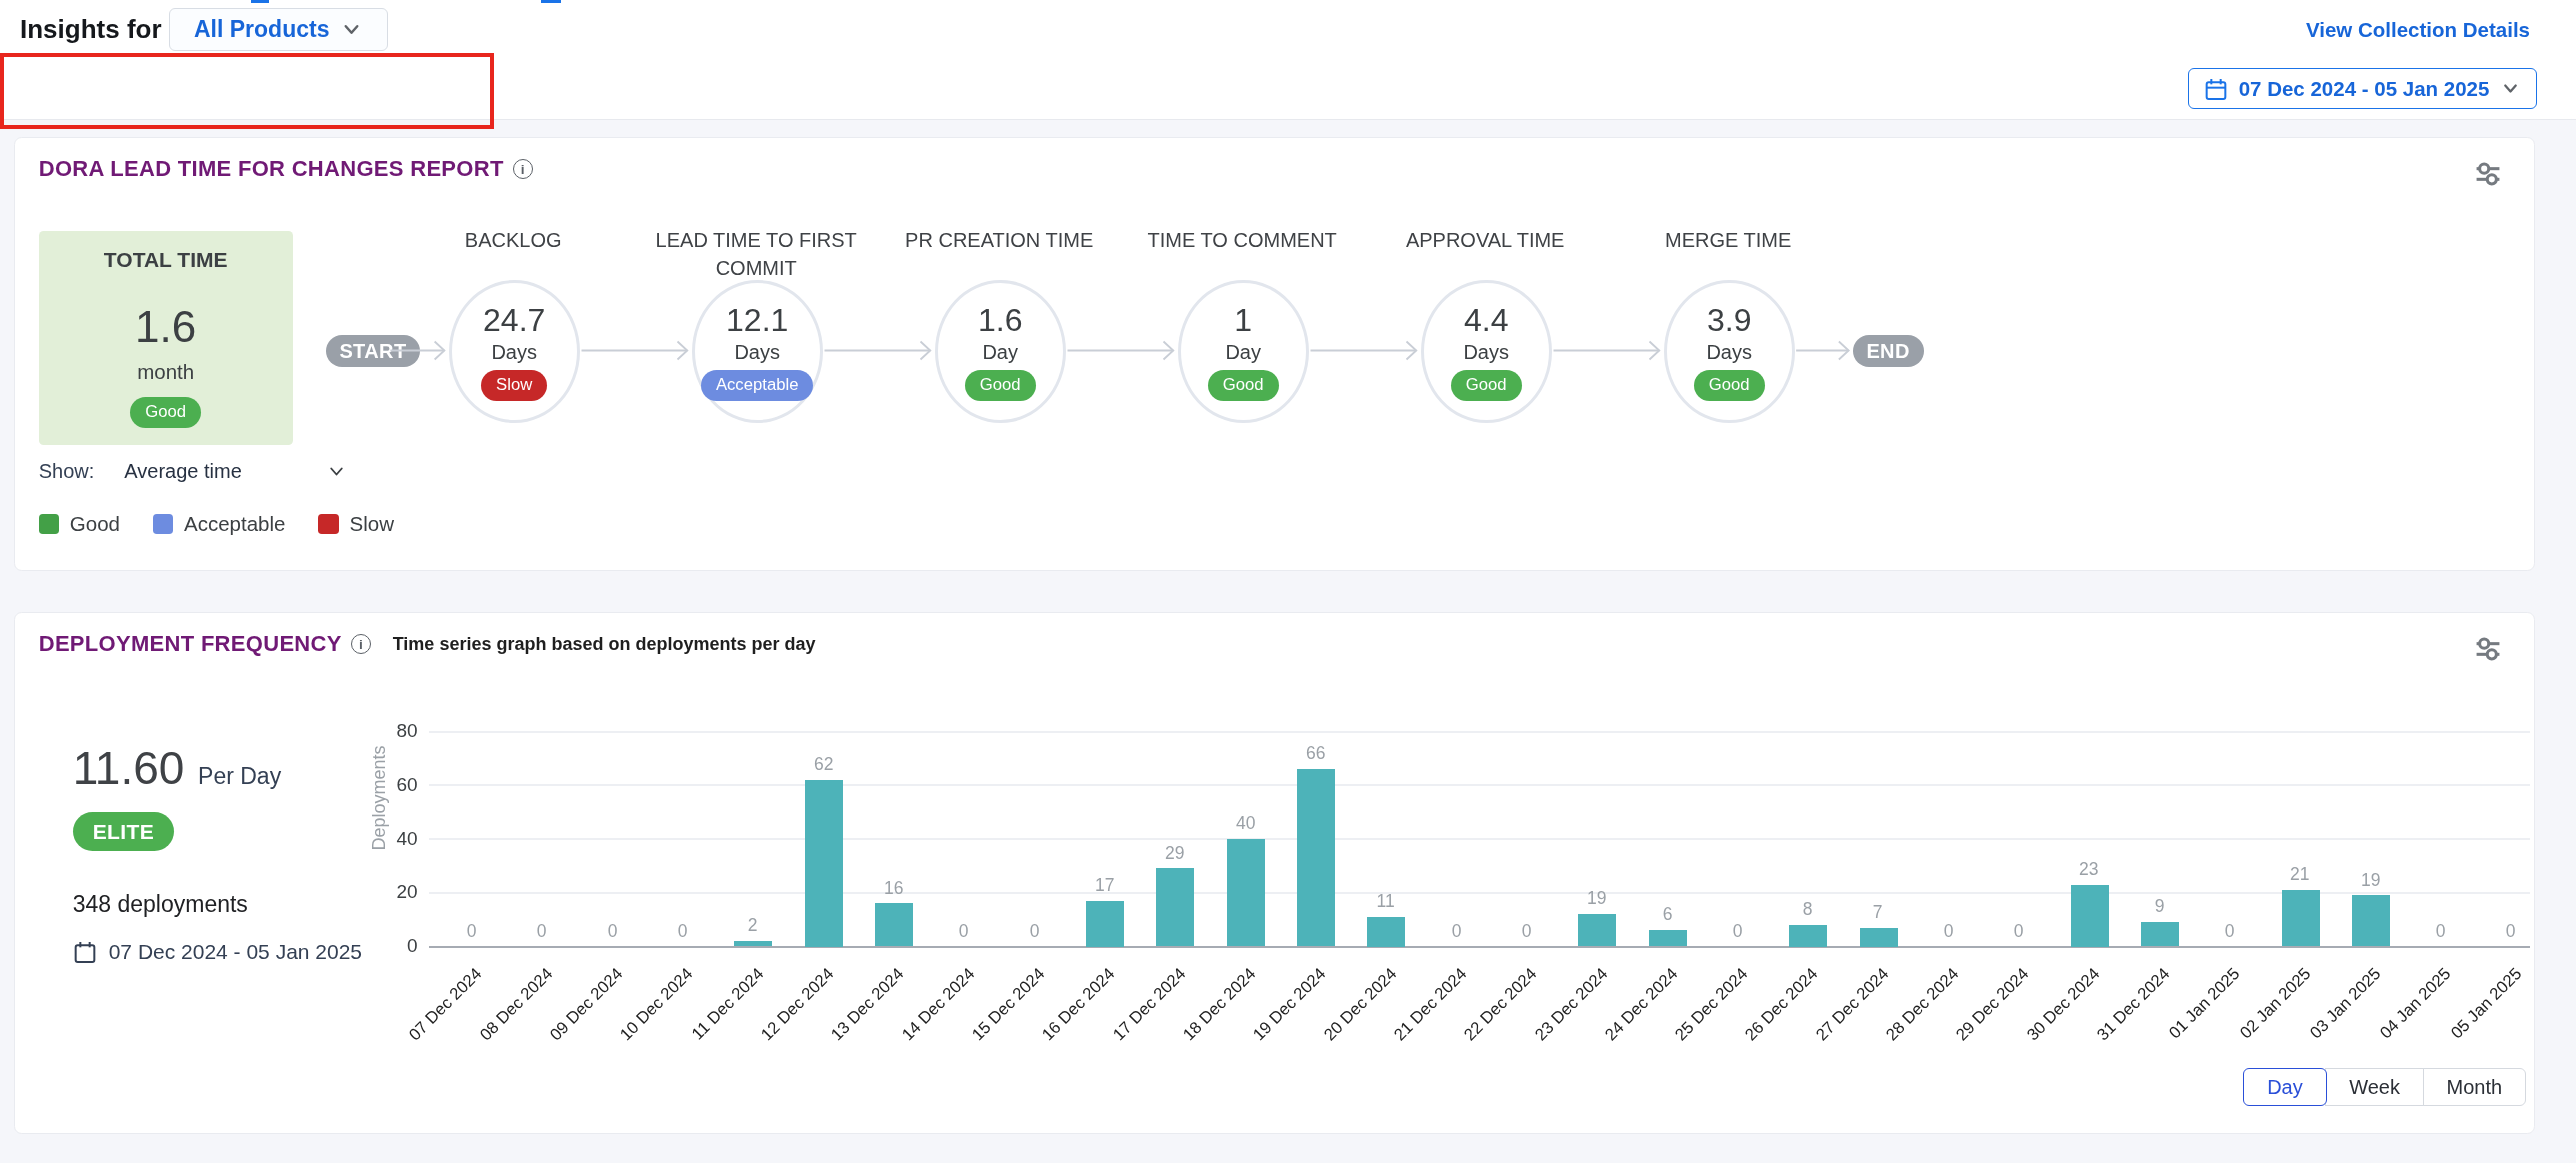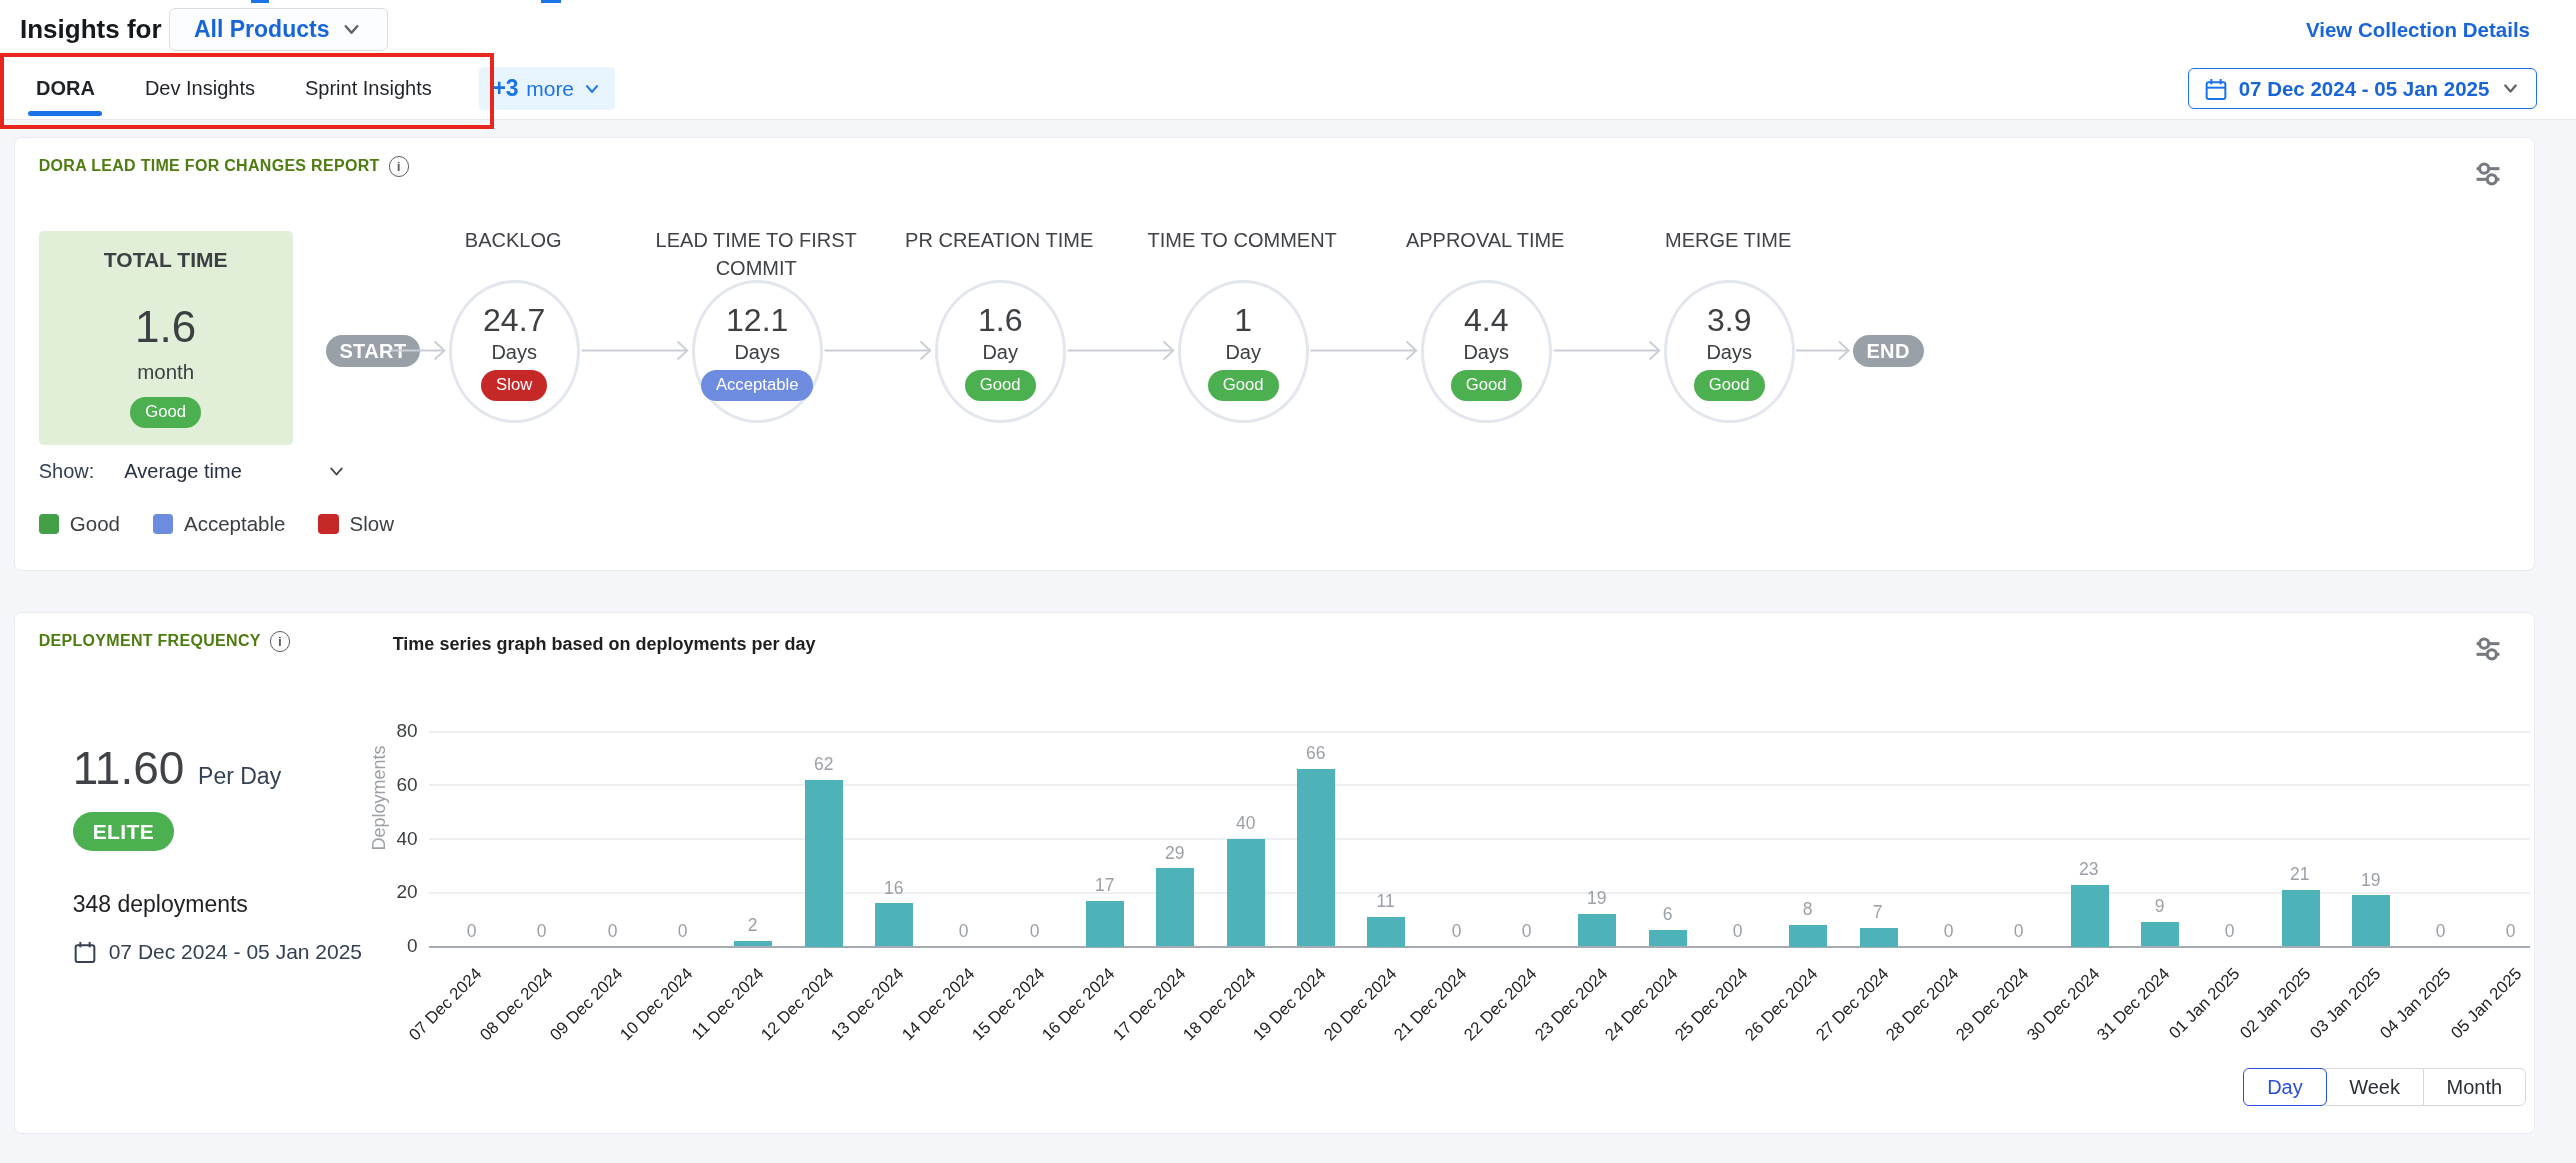--- a/index.html
+++ b/index.html
@@ -28,21 +28,21 @@
 
   .date-picker { position:absolute; right:39px; top:68px; height:41px; display:flex; align-items:center; gap:10.6px;
     padding:0 15px; background:#fff; border:1.5px solid #1a73e8; border-radius:6px; color:#1765d8; font-size:20.5px; font-weight:600; cursor:pointer; }
 
   
   .card { position:absolute; background:#fff; border:1.5px solid #e9ebf0; border-radius:7.6px; }
   .card1 { left:13.7px; top:137px; width:2521px; height:434px; }
   .card2 { left:13.7px; top:612px; width:2521px; height:522px; }
 
   .card-title { position:absolute; left:24px; top:18px; display:flex; align-items:center; gap:9px;
-    font-size:16px; font-weight:600; letter-spacing:0.3px; color:#4d7c0f; }
+    font-size:22px; font-weight:600; letter-spacing:0.3px; color:#701a75; }
   .info-icon { width:20.5px; height:20.5px; border:1.5px solid #5a5f66; border-radius:50%; display:inline-flex;
     align-items:center; justify-content:center; color:#5a5f66; font-size:13.7px; flex:none; }
   .info-icon::after { content:"i"; }
   .sliders-icon { position:absolute; right:30px; top:20px; cursor:pointer; }
 
   
   .total-card { position:absolute; left:24px; top:93px; width:254px; height:214px; background:#e2efd8; border-radius:4.6px;
     display:flex; flex-direction:column; align-items:center; justify-content:center; gap:7.6px; }
   .total-label { font-size:21px; font-weight:bold; color:#3c4043; margin-bottom:22px; }
   .total-value { font-size:44px; color:#3c4043; }
@@ -106,32 +106,20 @@
 
     <div class="product-select">
       <span class="label">All Products</span>
       <svg width="23" height="23" viewBox="0 0 28 28">
         <path d="M7 10 L14 18 L21 10" fill="none" stroke="#5f6368" stroke-width="3" stroke-linecap="round" stroke-linejoin="round"></path>
       </svg>
     </div>
 
     <div class="view-details">View Collection Details</div>
 
-    <div class="tabs">
-      <div class="tab active">DORA</div>
-      <div class="tab">Dev Insights</div>
-      <div class="tab">Sprint Insights</div>
-      <div class="more-pill">
-        <span class="plus">+3</span>
-        <span>more</span>
-        <svg width="20" height="20" viewBox="0 0 28 28">
-          <path d="M7 10 L14 18 L21 10" fill="none" stroke="#1a73e8" stroke-width="3" stroke-linecap="round" stroke-linejoin="round"></path>
-        </svg>
-      </div>
-    </div>
 
     <div class="date-picker">
       <svg width="24" height="24" viewBox="0 0 36 36">
         <rect x="4" y="8" width="28" height="25" rx="3" fill="none" stroke="#1a73e8" stroke-width="3"></rect>
         <line x1="11" y1="3" x2="11" y2="11" stroke="#1a73e8" stroke-width="3"></line>
         <line x1="25" y1="3" x2="25" y2="11" stroke="#1a73e8" stroke-width="3"></line>
         <line x1="4" y1="16" x2="32" y2="16" stroke="#1a73e8" stroke-width="3"></line>
       </svg>
       <span>07 Dec 2024 - 05 Jan 2025</span>
       <svg width="21" height="21" viewBox="0 0 28 28">

